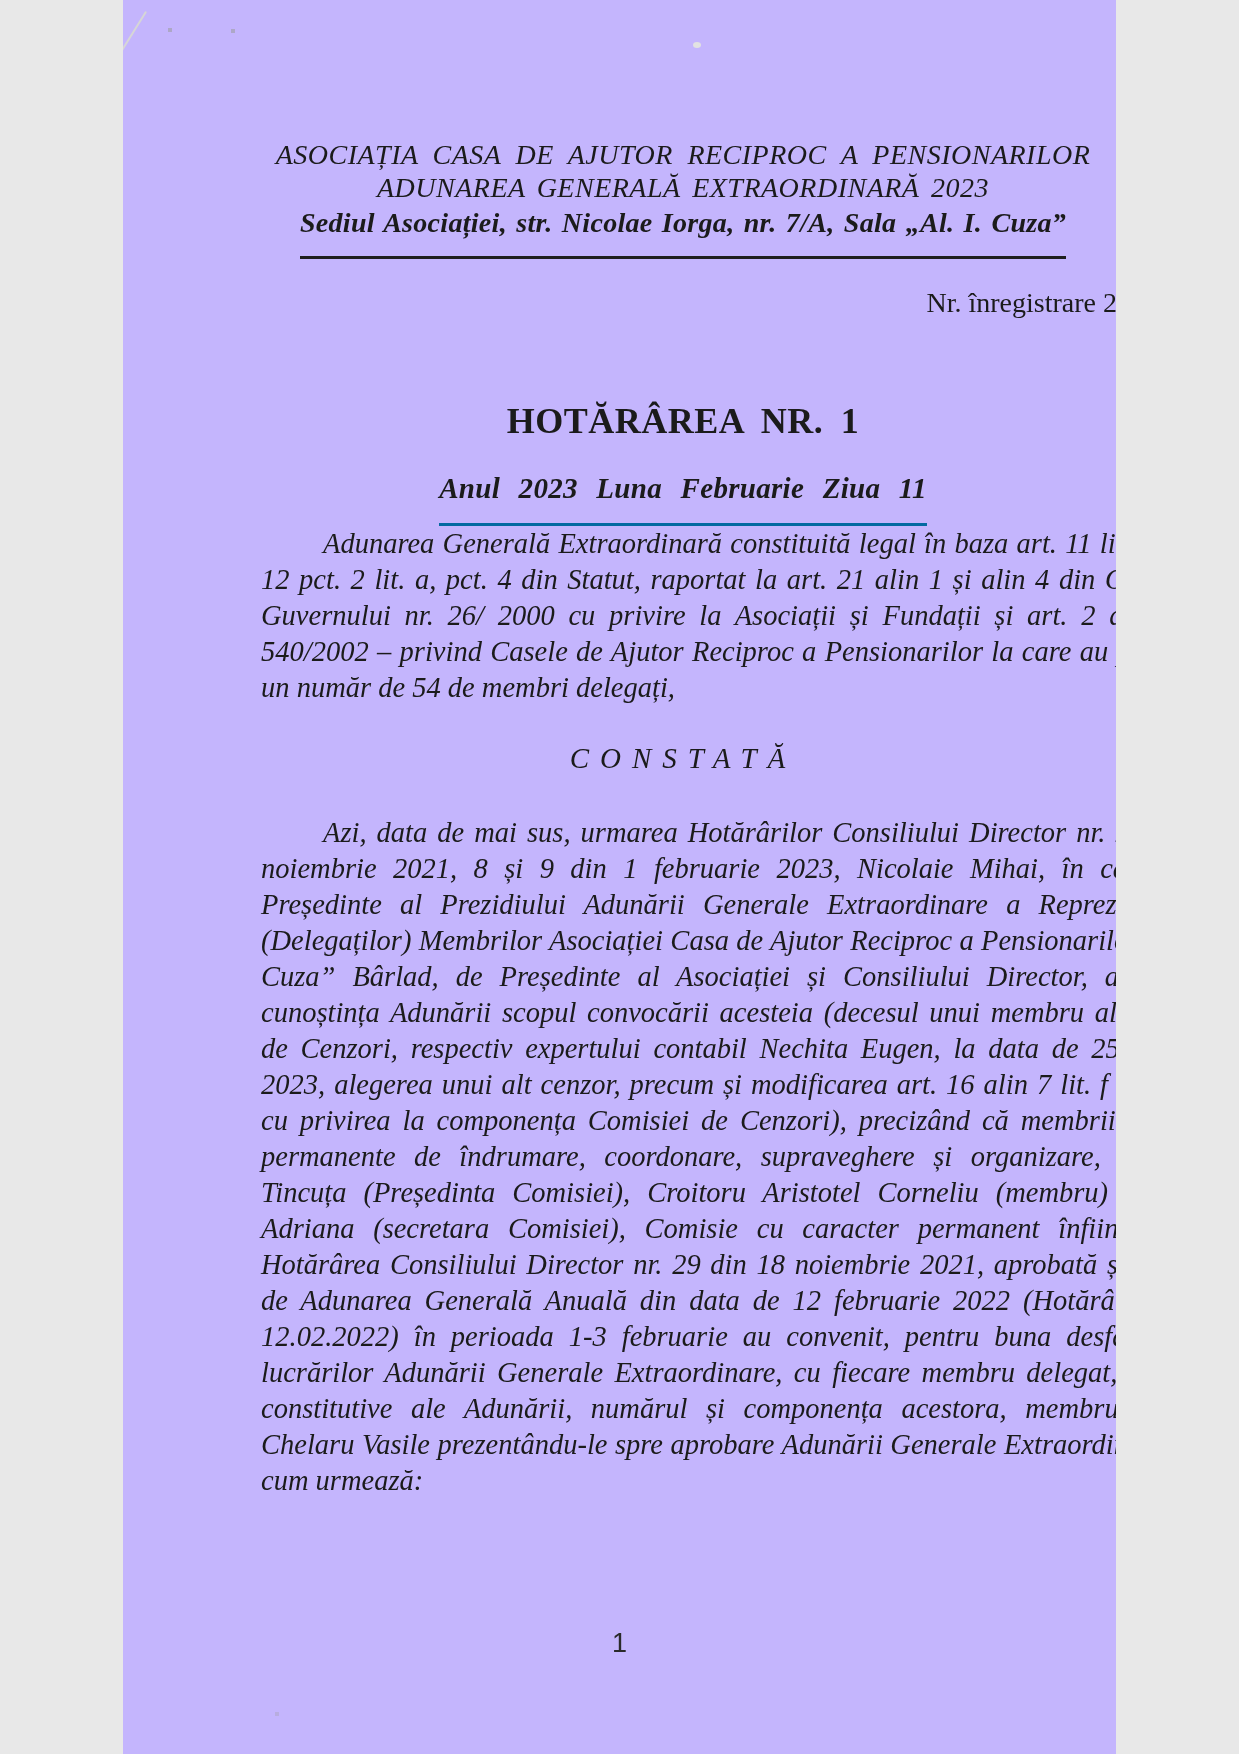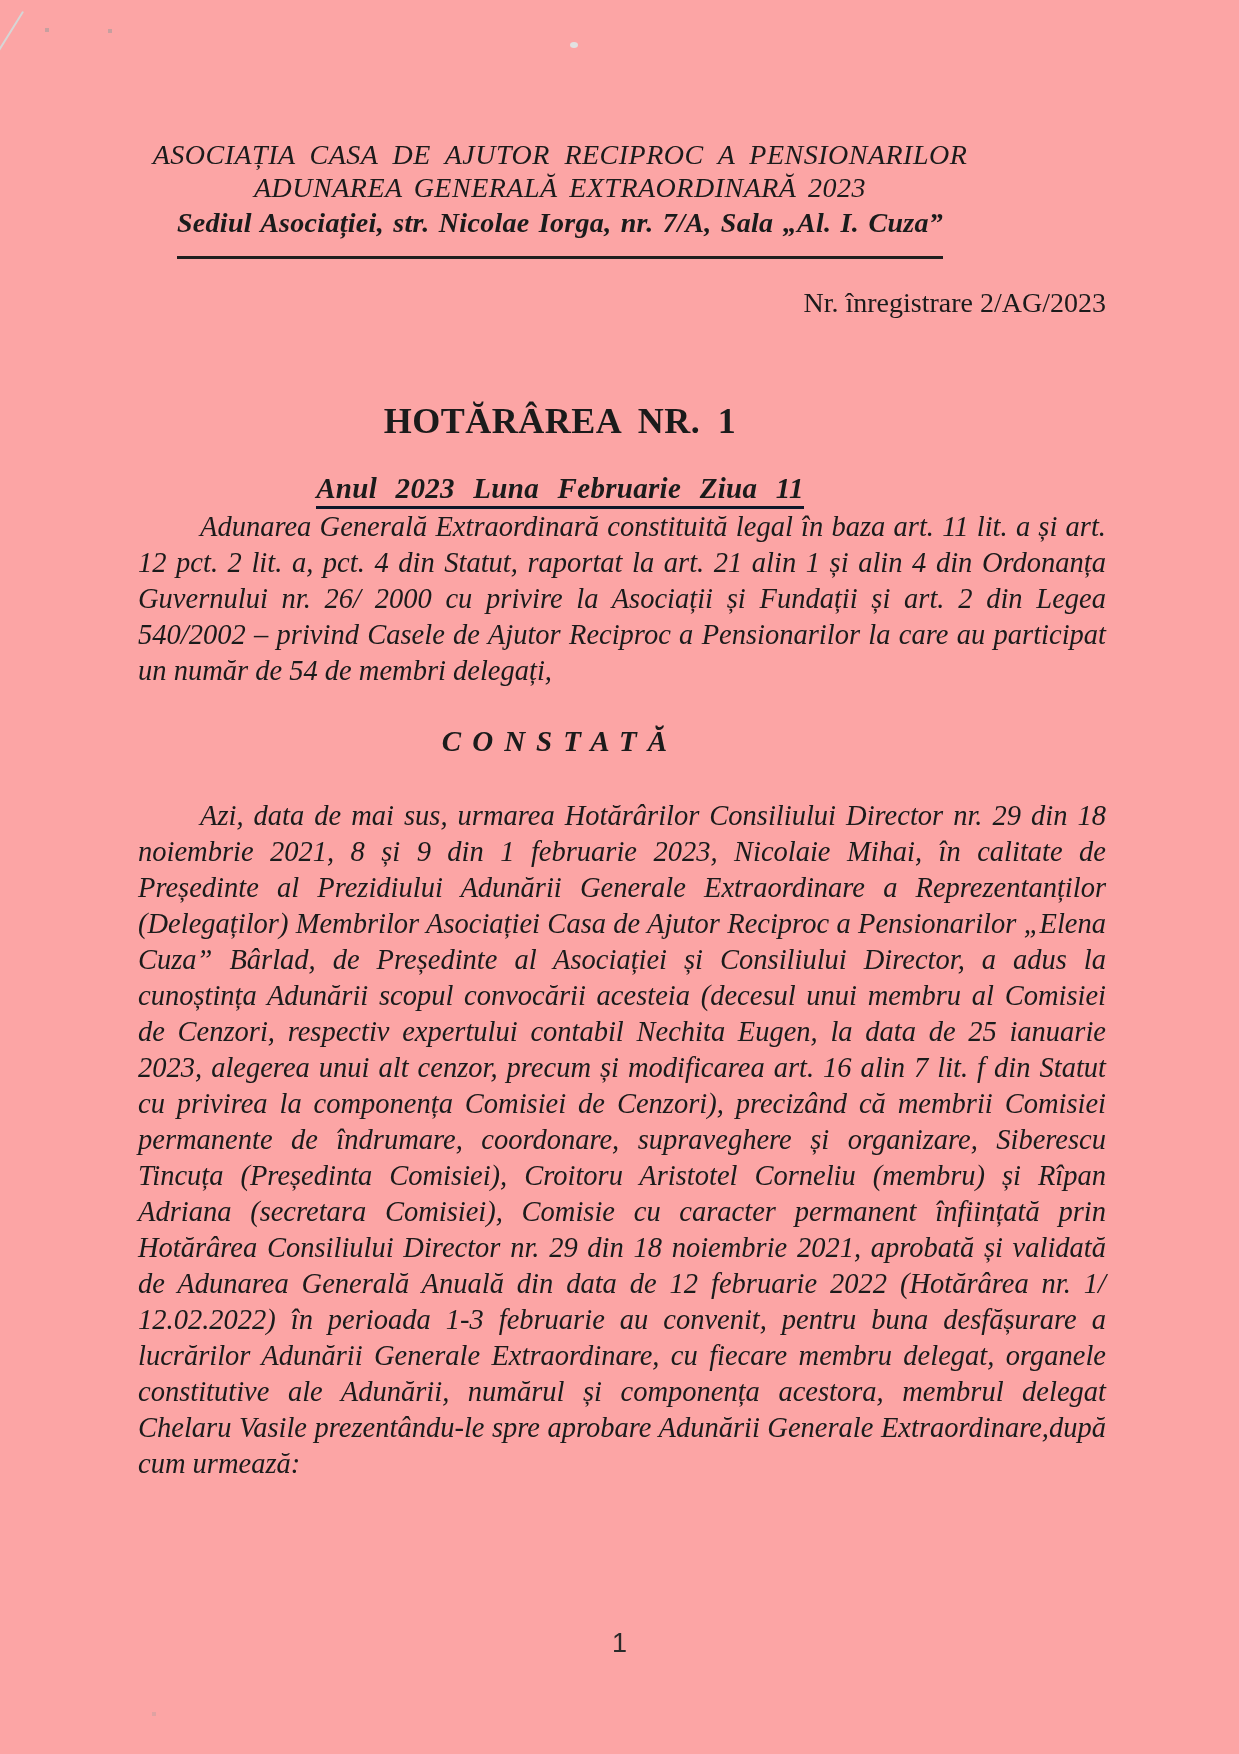--- a/index.html
+++ b/index.html
@@ -1,20 +1,20 @@
 <!DOCTYPE html>
 <html><head>
 <meta charset="utf-8">
 <style>
   html, body { margin: 0; padding: 0; background: #e8e8e8; }
   .page {
     position: relative;
-    width: 1239px;
+    width: 993px;
     height: 1754px;
-    background: #fca5a5;
+    background: #c4b5fd;
     font-family: "Liberation Serif", "DejaVu Serif", serif;
     color: #1b1b1b;
     overflow: hidden;
     margin: 0 auto;
   }
   .content {
     position: absolute;
     left: 138px;
     top: 0;
     width: 968px;
@@ -56,36 +56,36 @@
     letter-spacing: 0.5px;
   }
   .date-wrap { margin-top: 30px; }
   .date-line {
     display: inline-block;
     font-style: italic;
     font-weight: bold;
     font-size: 29px;
     word-spacing: 11px;
     letter-spacing: 0.3px;
-    border-bottom: 3px solid #0f172a;
-    padding-bottom: 1px;
+    border-bottom: 3px solid #0369a1;
+    padding-bottom: 18px;
   }
   .para {
     margin: 0;
     text-align: justify;
     font-style: italic;
     font-size: 28.5px;
     line-height: 36px;
     text-indent: 62px;
   }
   .preamble { }
   .constata {
     margin-top: 36px;
     font-style: italic;
-    font-weight: bold;
+    font-weight: normal;
     font-size: 29px;
     letter-spacing: 11px;
   }
   .body-para { margin-top: 40px; }
   .page-number {
     position: absolute;
     top: 1628px;
     left: 0;
     width: 100%;
     text-align: center;

